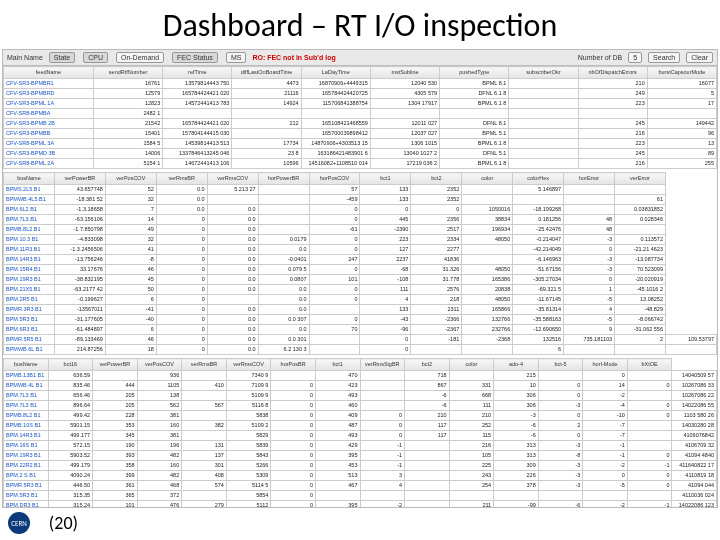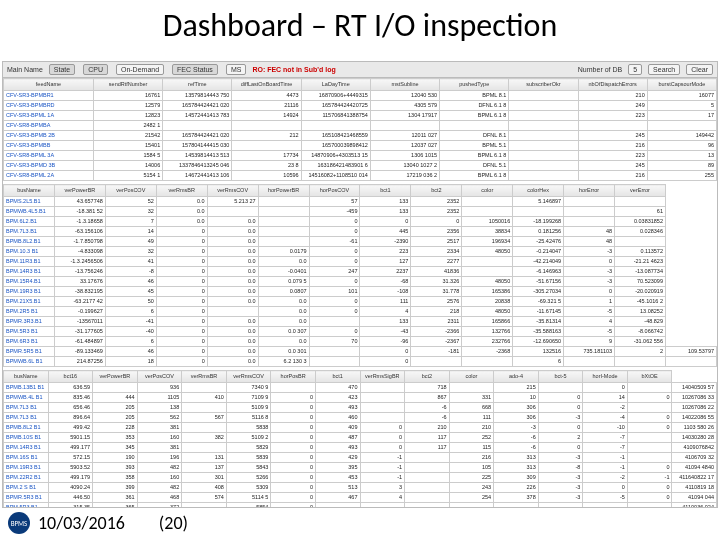--- a/index.html
+++ b/index.html
@@ -1,18 +1,18 @@
 <!DOCTYPE html>
 <html><head>
 <meta charset="utf-8">
 <style>
   * { margin: 0; padding: 0; box-sizing: border-box; }
   html, body { width: 720px; height: 540px; font-family: "Segoe UI", Arial, sans-serif; background: #fff; overflow: hidden; }
   .slide { width: 720px; height: 540px; display: flex; flex-direction: column; position: relative; }
-  .title { font-family: Calibri, Arial, sans-serif; font-size: 32px; font-weight: 400; text-align: center; padding: 6px 0 16px 0; color: #000; }
+  .title { font-family: Calibri, Arial, sans-serif; font-size: 32px; font-weight: 400; text-align: center; padding: 6px 0 4px 0; color: #000; }
   .app { flex: 1; display: flex; flex-direction: column; border: 1px solid #bbb; margin: 0 2px; overflow: hidden; }
   .toolbar { display: flex; align-items: center; gap: 6px; padding: 2px 4px; background: #e9e9e9; font-size: 7px; color: #333; border-bottom: 1px solid #bbb; }
   .toolbar .btn { background: #f4f4f4; border: 1px solid #999; border-radius: 2px; padding: 1px 4px; font-size: 7px; }
   .toolbar .ro { color: #c00; font-weight: bold; }
   .toolbar .spacer { flex: 1; }
   .tab { display: inline-block; padding: 1px 8px; font-size: 7px; border: 1px solid #aaa; border-bottom: none; background: #fff; border-radius: 2px 2px 0 0; margin-right: 2px; }
   .tab.inactive { background: #d8d8d8; }
   .panel { flex: 0 0 auto; overflow: hidden; }
   table { width: 100%; border-collapse: collapse; table-layout: fixed; }
   th, td { border: 1px solid #ccc; font-size: 5.5px; padding: 0 2px; height: 9px; line-height: 9px; white-space: nowrap; overflow: hidden; text-overflow: clip; }
@@ -735,17 +735,16 @@
               <td class="num">-1</td>
               <td class="num">14022086 123</td>
             </tr>
           </tbody>
       </table>
     </div>
 
   </div>
 
   <div class="footer">
-    <div class="logo">BPMS</div>
-    <div class="date">10/03/2016</div>
+    <div class="logo">CERN</div>
     <div class="pg">(20)</div>
   </div>
 </div>
 
 </body></html>

